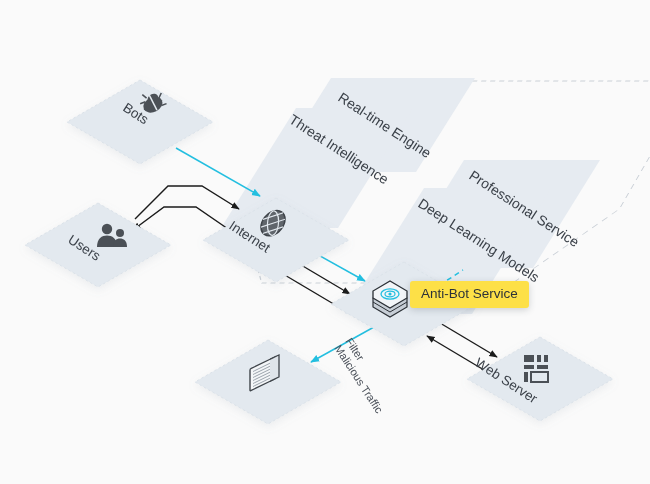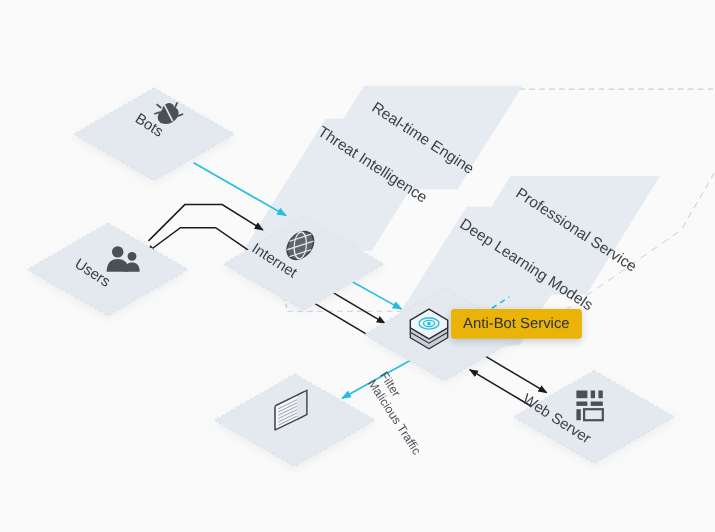--- a/index.html
+++ b/index.html
@@ -30,21 +30,21 @@
     font-size:11px;
     fill:#4a5059;
   }
   .flow-black{stroke:#1b1b1b;stroke-width:1.4;fill:none;}
   .flow-cyan{stroke:#23bfe0;stroke-width:1.5;fill:none;}
   .flow-cyan-dash{stroke:#23bfe0;stroke-width:1.5;fill:none;stroke-dasharray:5 4;}
 
   #callout{
     position:absolute;
     left:410px;top:281px;
-    background:#eab308;
+    background:#fde047;
     border-radius:3px;
     padding:6px 11px 7px 11px;
     font-size:13.5px;
     color:#2d3238;
     box-shadow:0 2px 7px rgba(40,50,60,.20);
     white-space:nowrap;
     line-height:1;
   }
 </style>
 </head>

